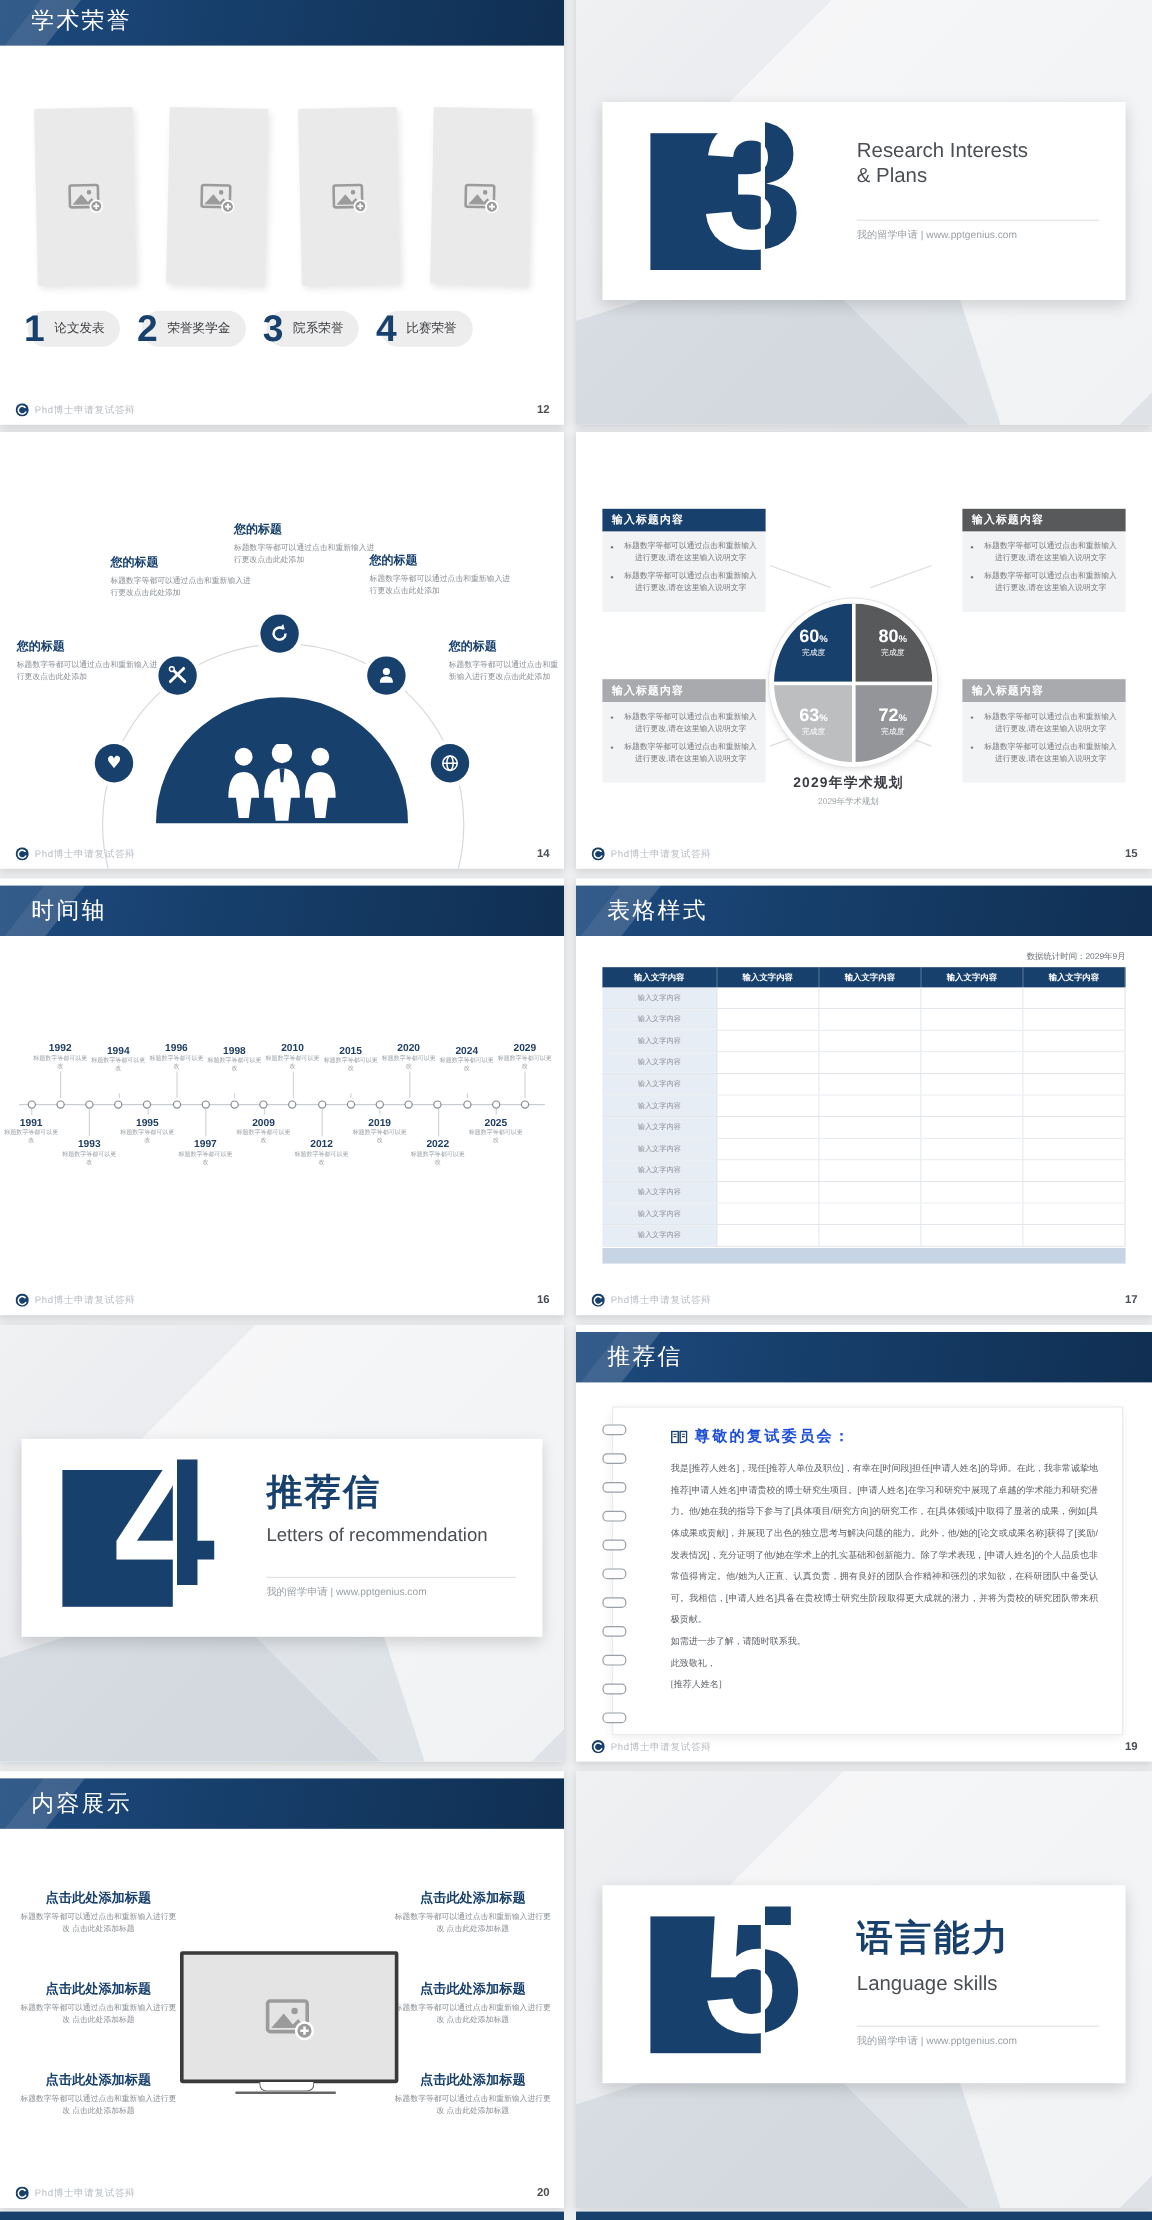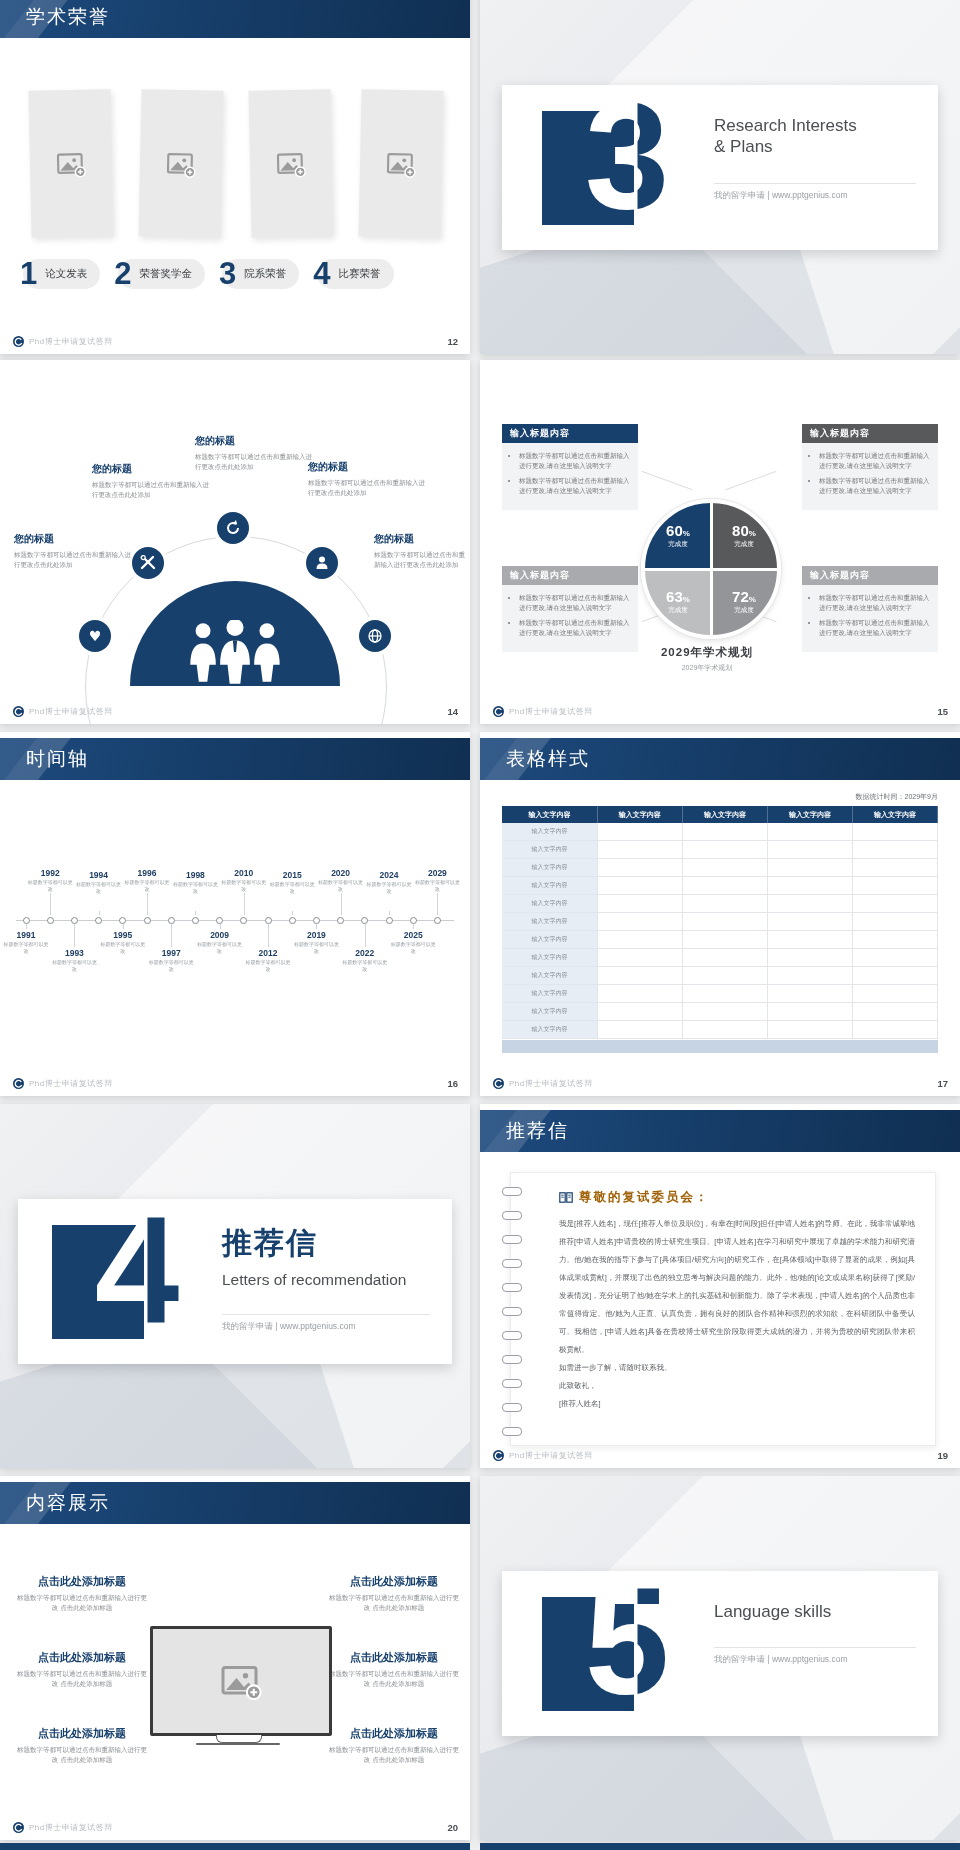--- a/index.html
+++ b/index.html
@@ -49,21 +49,21 @@
 
   
   .arc{position:absolute;left:85px;top:176px;width:300px;height:300px;border:1px solid #d6d9dc;border-radius:50%;}
   .semi{position:absolute;left:130px;top:221px;width:210px;height:105px;background:#17406d;border-radius:105px 105px 0 0;display:flex;align-items:flex-end;justify-content:center;}
   .ic-circle{position:absolute;width:32px;height:32px;background:#17406d;border-radius:50%;display:flex;align-items:center;justify-content:center;color:#fff;box-shadow:0 0 0 4px #fff;}
   .aspect{position:absolute;}
   .aspect .at{font-size:10px;font-weight:bold;color:#17406d;margin-bottom:4px;}
   .aspect .ad{font-size:6.5px;color:#8a8f94;line-height:1.55;}
 
   
-  .pbox{position:absolute;width:136px;}
+  .pbox{position:absolute;width:136px;text-align:center;}
   .pbox .bh{height:19px;color:#fff;font-size:9px;font-weight:bold;display:flex;align-items:center;padding-left:8px;letter-spacing:1px;}
   .pbox ul{margin:0;padding:8px 6px 9px 17px;background:#f2f3f4;font-size:6.5px;color:#76797d;line-height:1.55;}
   .pbox li{margin-bottom:5px;}
   .bh-navy{background:#17406d}.bh-dgray{background:#58595b}.bh-gray{background:#a8aaad}
   .gauge{position:absolute;left:161px;top:139px;width:132px;height:132px;border-radius:50%;border:4px solid #fff;
          box-shadow:0 0 0 1px #e6e6e6, 0 2px 6px rgba(0,0,0,.12);
          background:conic-gradient(#58595b 0deg 90deg,#939598 90deg 180deg,#bcbec0 180deg 270deg,#17406d 270deg 360deg);}
   .gauge .cross-v{position:absolute;left:50%;top:0;bottom:0;width:3px;margin-left:-1.5px;background:#fff;}
   .gauge .cross-h{position:absolute;top:50%;left:0;right:0;height:3px;margin-top:-1.5px;background:#fff;}
   .gcells{position:absolute;inset:0;display:flex;flex-wrap:wrap;}
@@ -97,23 +97,23 @@
   .thead .th{display:flex;align-items:center;justify-content:center;font-size:7px;font-weight:bold;border-right:1px solid rgba(255,255,255,.25);}
   .tr{display:flex;height:17px;border-bottom:1px solid #e2e6ea;}
   .td{border-right:1px solid #e2e6ea;display:flex;align-items:center;justify-content:center;color:#8a8f96;background:#fff;}
   .td.first{background:#e7edf4;}
   .cw1{width:22%}.cw{width:19.5%}
   .tband{height:13px;background:#c7d4e4;margin-top:1px;}
 
   
   .paper{position:absolute;left:30px;top:68px;width:424px;height:272px;background:#fff;border:1px solid #ececec;box-shadow:0 2px 8px rgba(0,0,0,.08);}
   .ring{position:absolute;left:-9px;width:18px;height:7px;border:1.5px solid #9aa0a6;border-radius:4px;background:#fdfdfd;}
-  .salut{position:absolute;left:48px;top:16px;display:flex;align-items:center;gap:6px;font-size:12.5px;font-weight:bold;color:#a16207;letter-spacing:2px;}
+  .salut{position:absolute;left:48px;top:16px;display:flex;align-items:center;gap:6px;font-size:12.5px;font-weight:bold;color:#1d4ed8;letter-spacing:2px;}
   .lbody{position:absolute;left:48px;right:20px;top:42px;font-size:7.5px;color:#5d6166;line-height:18px;text-align:justify;}
-  .lline{font-size:7.5px;color:#5d6166;line-height:18px;}
+  .lline{font-size:7.5px;color:#5d6166;line-height:18px;font-family:Liberation Serif, serif;}
 
   
   .cb{position:absolute;width:136px;text-align:center;}
   .cb .ct{font-size:11px;font-weight:bold;color:#17406d;margin-bottom:4px;}
   .cb .cd{font-size:6.5px;color:#8a8f94;line-height:1.6;}
   .tv{position:absolute;left:150px;top:150px;width:176px;height:104px;background:#e4e4e4;border:3px solid #3a3a3a;border-radius:2px;display:flex;align-items:center;justify-content:center;}
   .tv-neck{position:absolute;left:216px;top:259px;width:44px;height:7px;border:1px solid #666;border-top:none;border-radius:0 0 6px 6px;background:#fff;}
   .tv-base{position:absolute;left:196px;top:267px;width:84px;height:2px;background:#666;border-radius:2px;}
 
   .sliver{position:absolute;top:1843px;height:7px;background:#17406d;}
@@ -722,20 +722,21 @@
   </div>
 
   <div class="slide col-r r5 sec">
     <div class="card">
       <div class="sq"></div>
       <div class="num">
         <span class="w">5</span>
         <span class="b">5</span>
       </div>
       <div class="txt">
+        <div class="t-cn" style="font-size:30px">语言能力</div>
         <div class="t-en">
           <div>Language skills</div>
         </div>
         <div class="t-site">我的留学申请 | www.pptgenius.com</div>
       </div>
     </div>
   </div>
 
   <div class="sliver col-l"></div>
   <div class="sliver col-r"></div>

